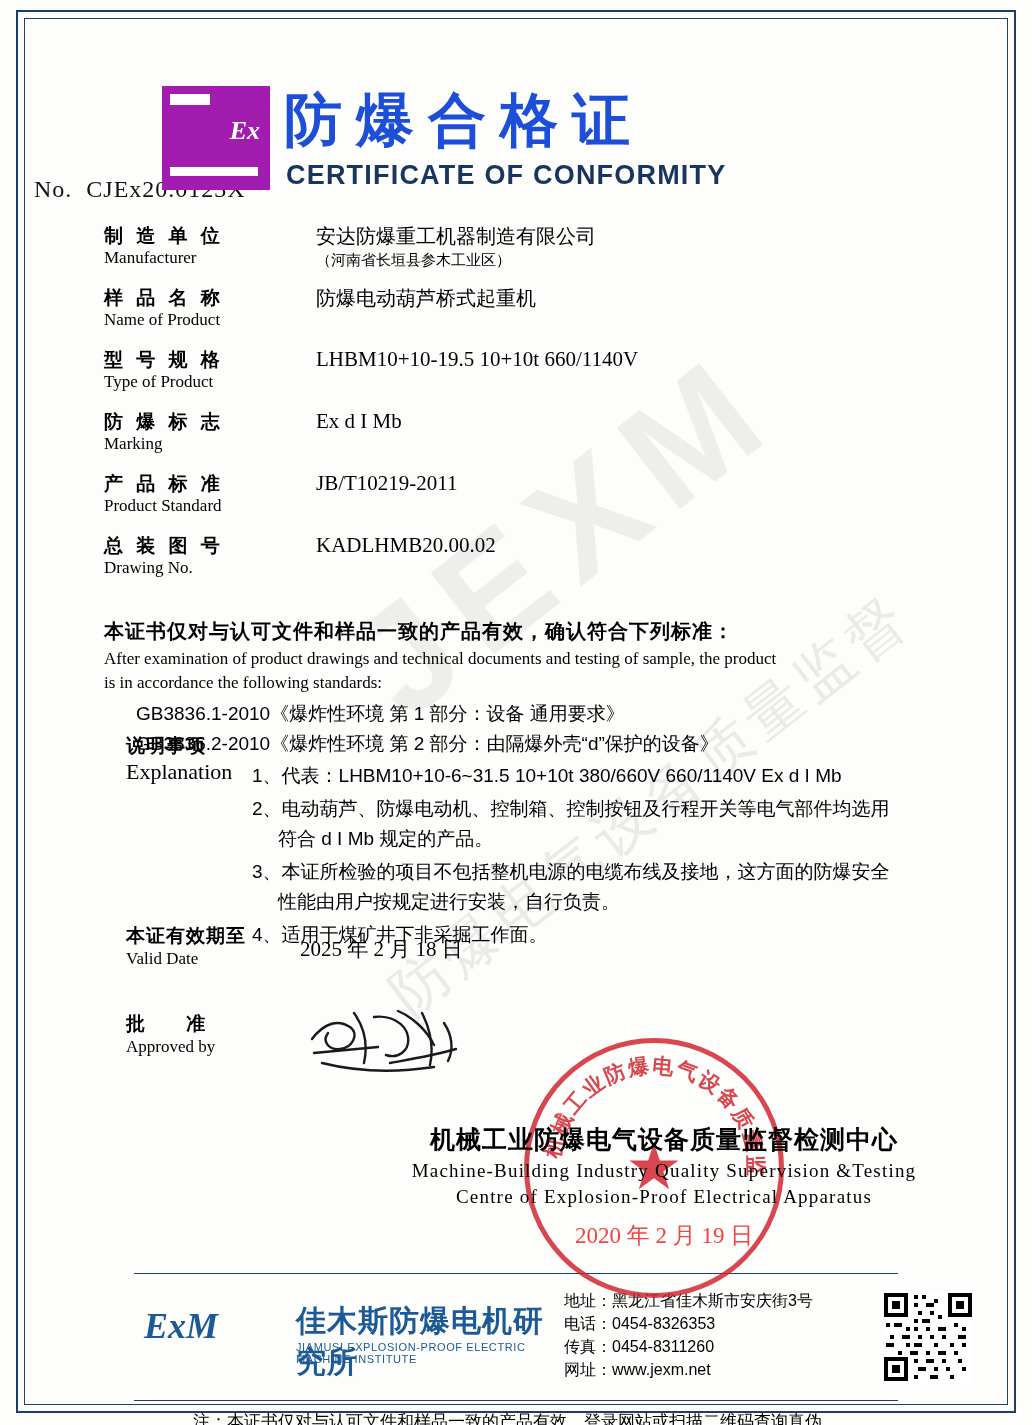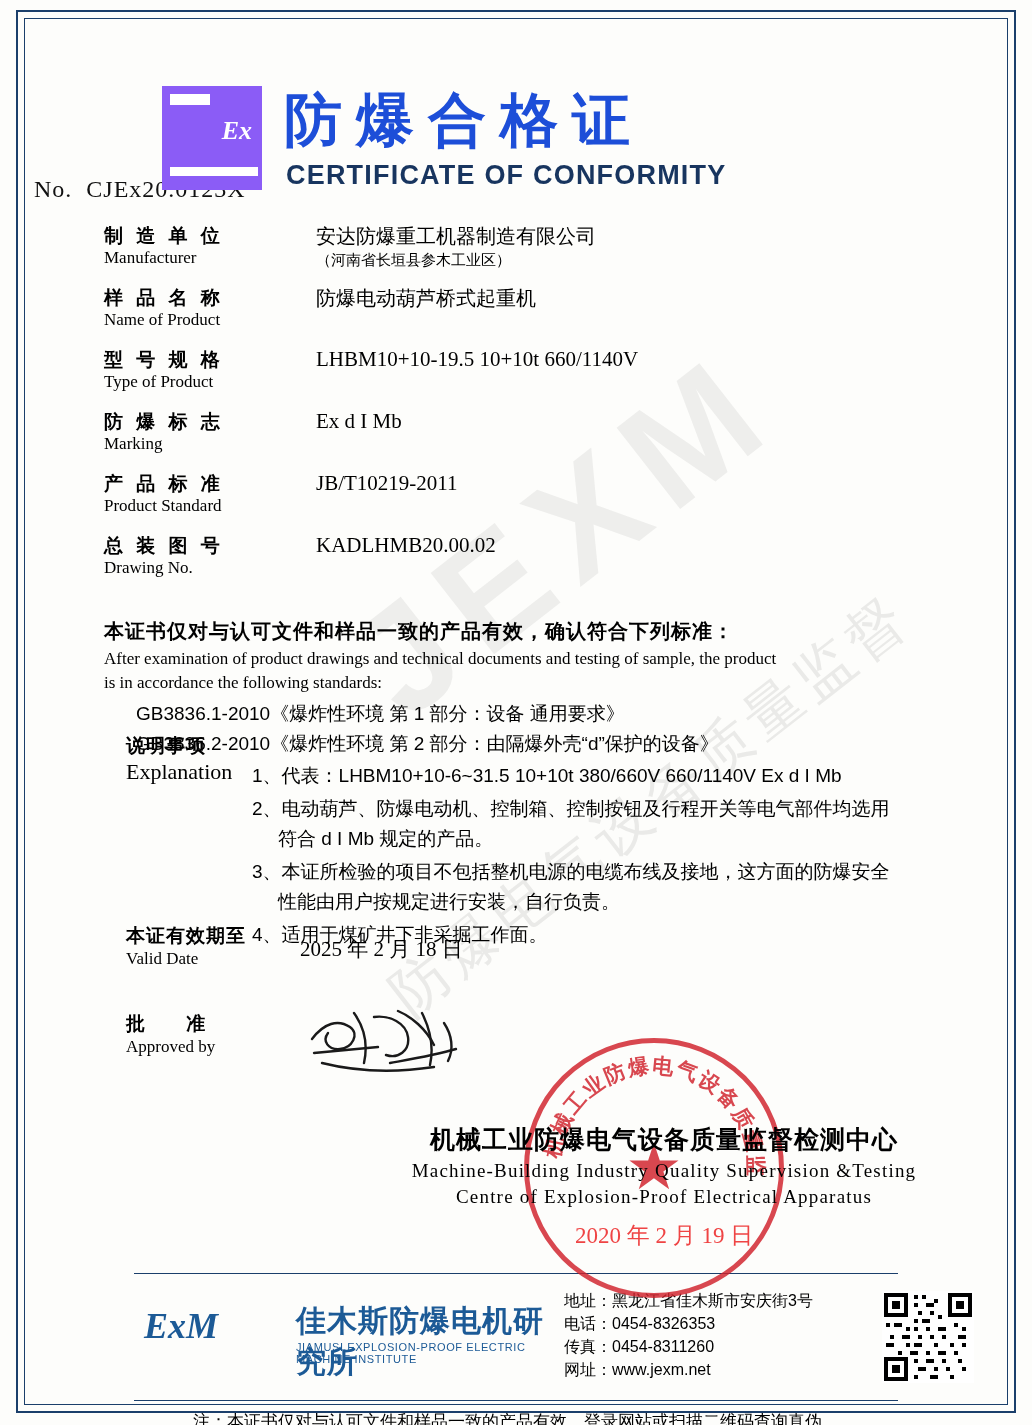--- a/index.html
+++ b/index.html
@@ -65,22 +65,22 @@
   
   .header {
     position:absolute;
     left:0; top:40px; width:100%;
     height:140px;
     z-index:2;
   }
   .logo-ex {
     position:absolute;
     left:128px; top:18px;
-    width:100px; height:104px;
-    background:#8b5cf6;
+    width:108px; height:104px;
+    background:#a21caf;
   }
   .logo-ex .ex-label {
     position:absolute;
     right:10px; top:30px;
     color:#ffffff;
     font-family:"Liberation Serif", serif;
     font-size:26px;
     font-weight:bold;
     font-style:italic;
   }

